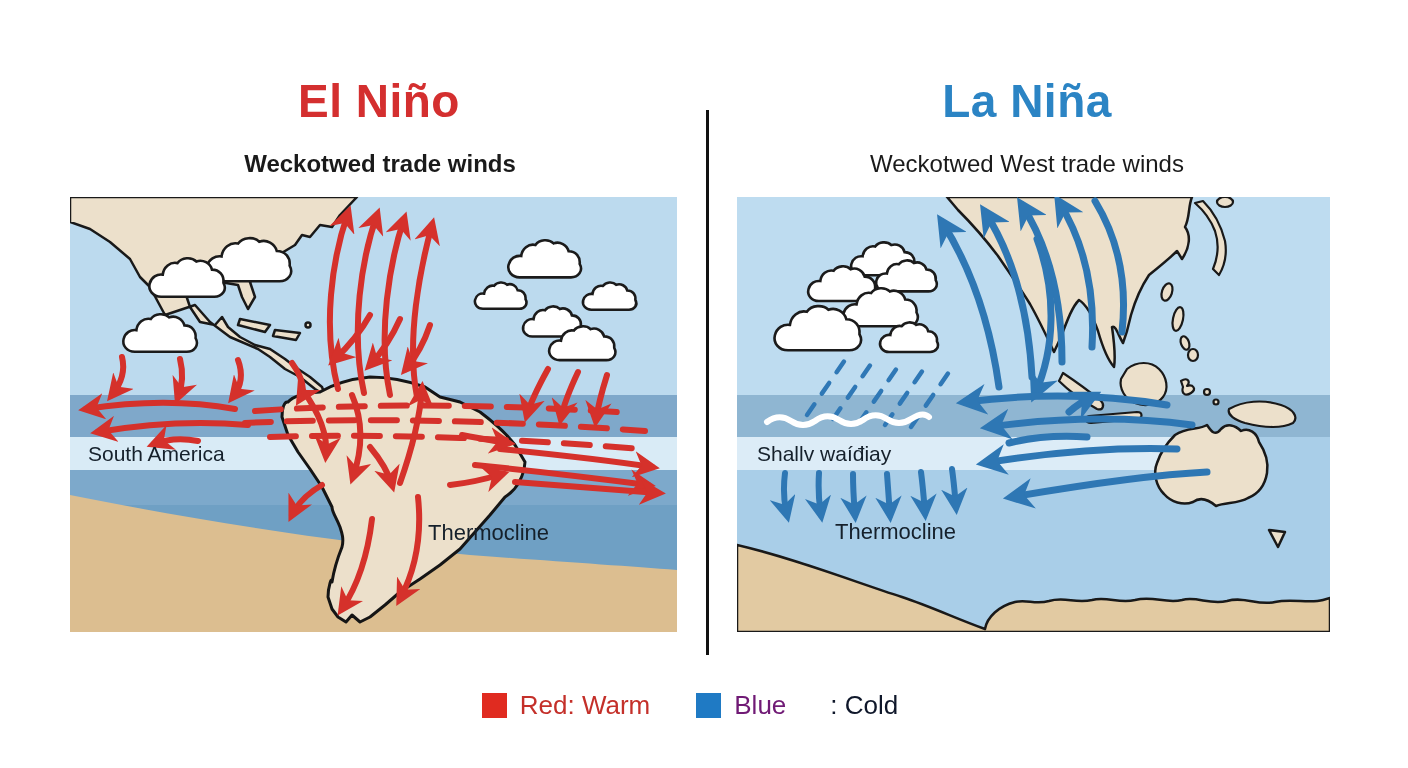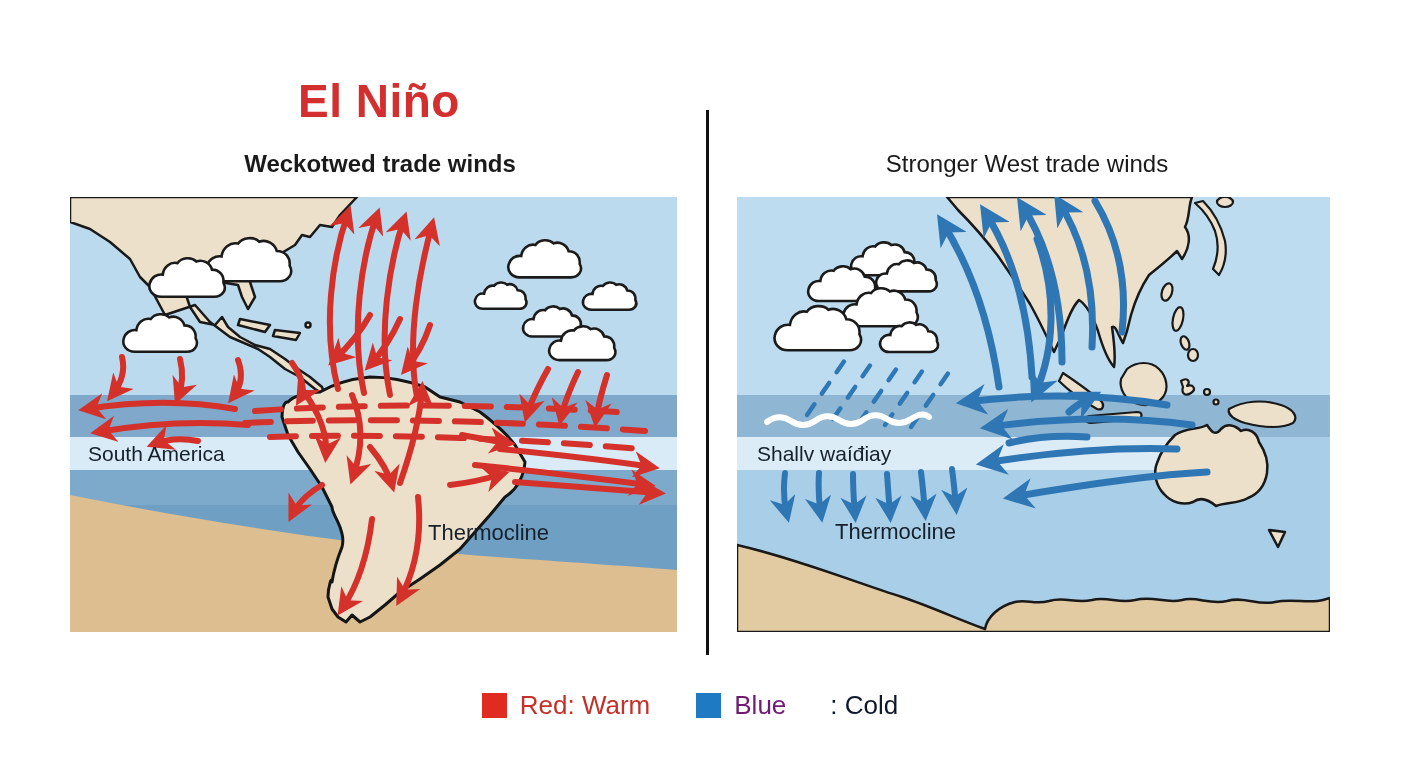--- a/index.html
+++ b/index.html
@@ -33,21 +33,24 @@
 </head>
 <body>
 
 <div class="stage">
 
   <div class="title-block title-left">
     <div class="big-title red">El Niño</div>
   </div>
   <div class="subtitle subtitle-left">Weckotwed trade winds</div>
 
-  <div class="subtitle subtitle-right">Stronger West trade winds</div>
+  <div class="title-block title-right">
+    <div class="big-title blue">La Niña</div>
+  </div>
+  <div class="subtitle subtitle-right">Weckotwed West trade winds</div>
 
   <div class="divider"></div>
 
   <svg class="panel-svg panel-left" width="607" height="435" viewBox="0 0 607 435">
     <defs>
       <path id="cloudShape" d="M16,46 C6,46 0,38 2,30 C4,22 11,18 18,19 C19,10 27,3 36,5 C41,-2 53,-3 59,3 C67,0 76,5 78,13 C87,13 93,20 92,29 C97,38 90,46 81,46 Z"></path>
       <marker id="ra" viewBox="0 0 10 10" refX="7" refY="5" markerWidth="4.4" markerHeight="4.4" orient="auto-start-reverse">
         <path d="M0,0 L10,5 L0,10 L3,5 Z" fill="#d5312b"></path>
       </marker>
     </defs>

